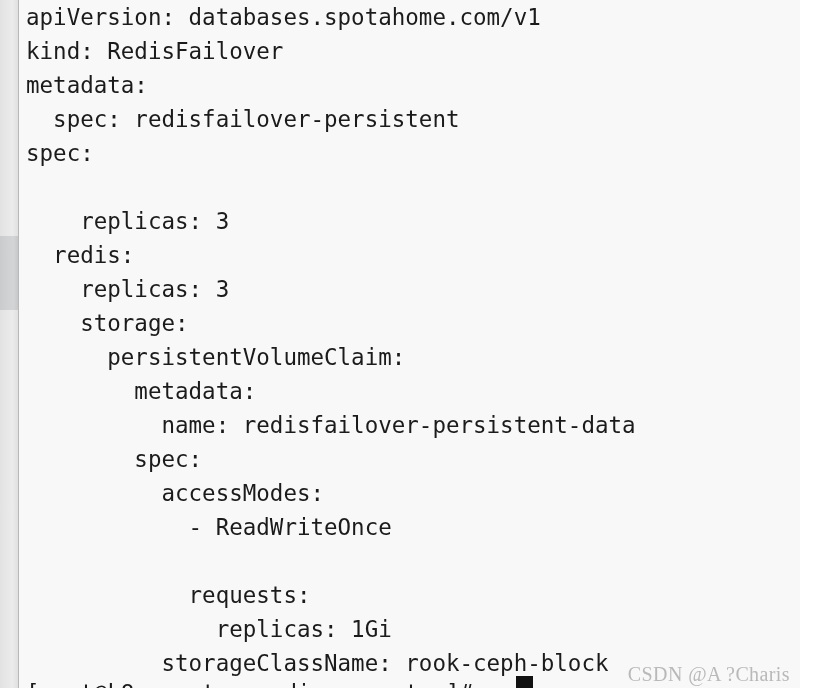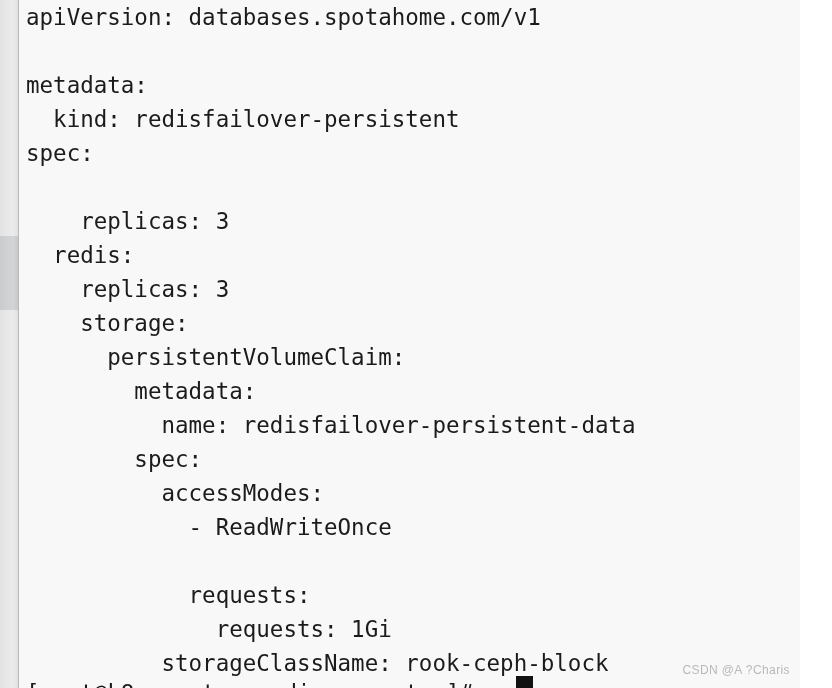--- a/index.html
+++ b/index.html
@@ -74,53 +74,54 @@
     width: 17px;
     height: 24px;
     background: #111111;
   }
 
   
   #watermark {
     position: absolute;
     right: 10px;
     top: 663px;
-    font-family: Liberation Sans, sans-serif;
-    font-size: 12px;
+    font-family: Liberation Serif, serif;
+    font-size: 20px;
     color: #b9b9b9;
     letter-spacing: 0.4px;
     white-space: pre;
   }
 </style>
 </head>
 <body>
 
 <div id="screen">
 
   <div id="scroll-gutter">
     <div id="scroll-thumb"></div>
   </div>
 
   <div id="editor">
     <div class="code-line" style="top:0px">apiVersion: databases.spotahome.com/v1</div>
+    <div class="code-line" style="top:34px">kind: RedisFailover</div>
     <div class="code-line" style="top:68px">metadata:</div>
-    <div class="code-line" style="top:102px">  kind: redisfailover-persistent</div>
+    <div class="code-line" style="top:102px">  spec: redisfailover-persistent</div>
     <div class="code-line" style="top:136px">spec:</div>
     <div class="code-line" style="top:204px">    replicas: 3</div>
     <div class="code-line" style="top:238px">  redis:</div>
     <div class="code-line" style="top:272px">    replicas: 3</div>
     <div class="code-line" style="top:340px">      persistentVolumeClaim:</div>
     <div class="code-line" style="top:306px">    storage:</div>
     <div class="code-line" style="top:374px">        metadata:</div>
     <div class="code-line" style="top:408px">          name: redisfailover-persistent-data</div>
     <div class="code-line" style="top:442px">        spec:</div>
     <div class="code-line" style="top:510px">            - ReadWriteOnce</div>
     <div class="code-line" style="top:476px">          accessModes:</div>
     <div class="code-line" style="top:578px">            requests:</div>
-    <div class="code-line" style="top:612px">              requests: 1Gi</div>
+    <div class="code-line" style="top:612px">              replicas: 1Gi</div>
     <div class="code-line" style="top:646px">          storageClassName: rook-ceph-block</div>
   </div>
 
   <div id="prompt-line">[root@k8s-master redis-operator]#</div>
   <div id="cursor-block"></div>
 
   <div id="watermark">CSDN @A ?Charis</div>
 
 </div>
 

